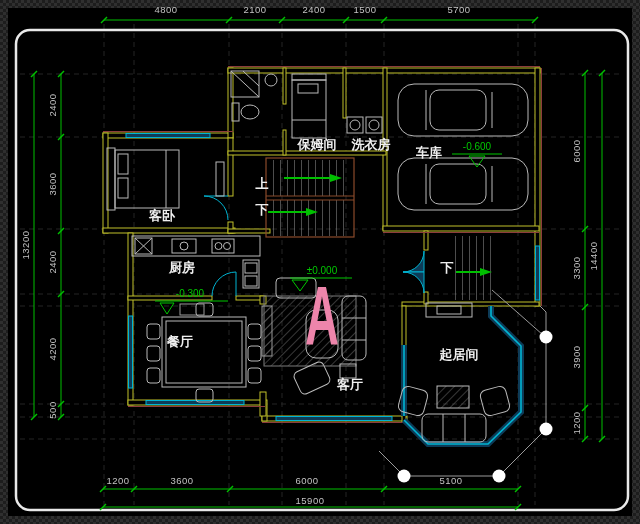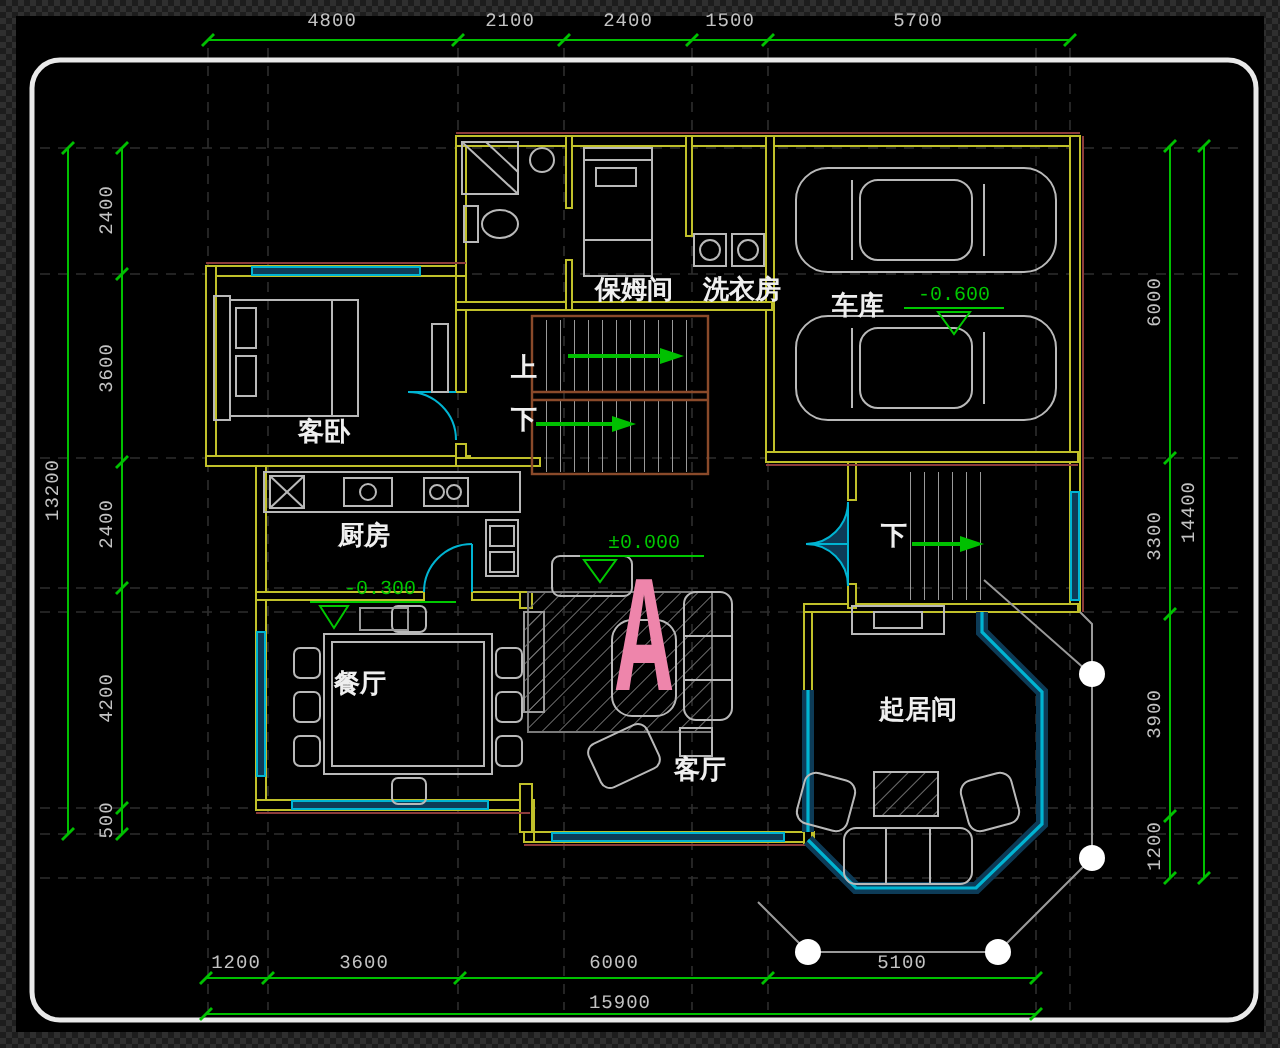--- a/index.html
+++ b/index.html
@@ -1,17 +1,17 @@
 <!DOCTYPE html>
 <html><head>
 <meta charset="utf-8">
 <style>
   html,body{margin:0;padding:0;background:#000;}
   #stage{position:relative;width:640px;height:524px;overflow:hidden;background:#000;
-         font-family:Liberation Mono, monospace;}
+         font-family:Liberation Sans, sans-serif;}
   .edge{position:absolute;inset:0;
         background:repeating-conic-gradient(#2f2f2f 0% 25%, #1d1d1d 0% 50%);
         background-size:6px 6px;}
   .paper{position:absolute;inset:8px;background:#000;}
   svg{position:absolute;left:0;top:0;}
   .dim-t{fill:#c3c3c3;font-size:9.5px;letter-spacing:.5px;}
   .room-t{fill:#efefef;font-size:13px;font-weight:bold;}
   .stair-t{fill:#efefef;font-size:13px;font-weight:bold;}
   .lvl-t{fill:#00c800;font-size:10px;}
   .marker-t{fill:#ee85ab;font-size:84px;font-weight:bold;}

